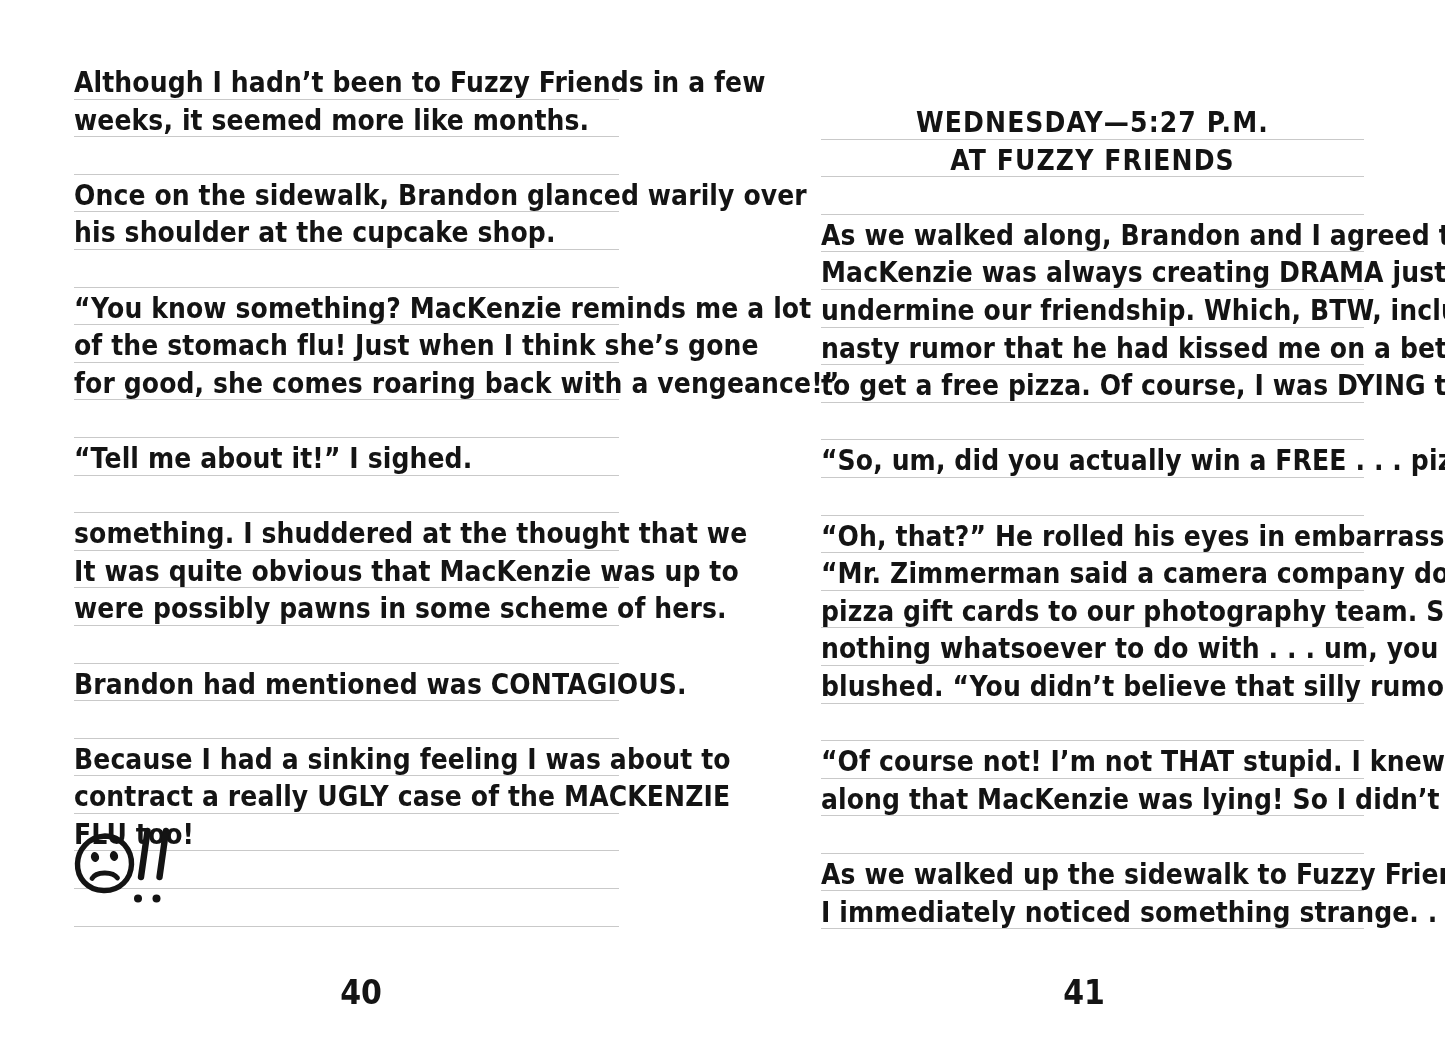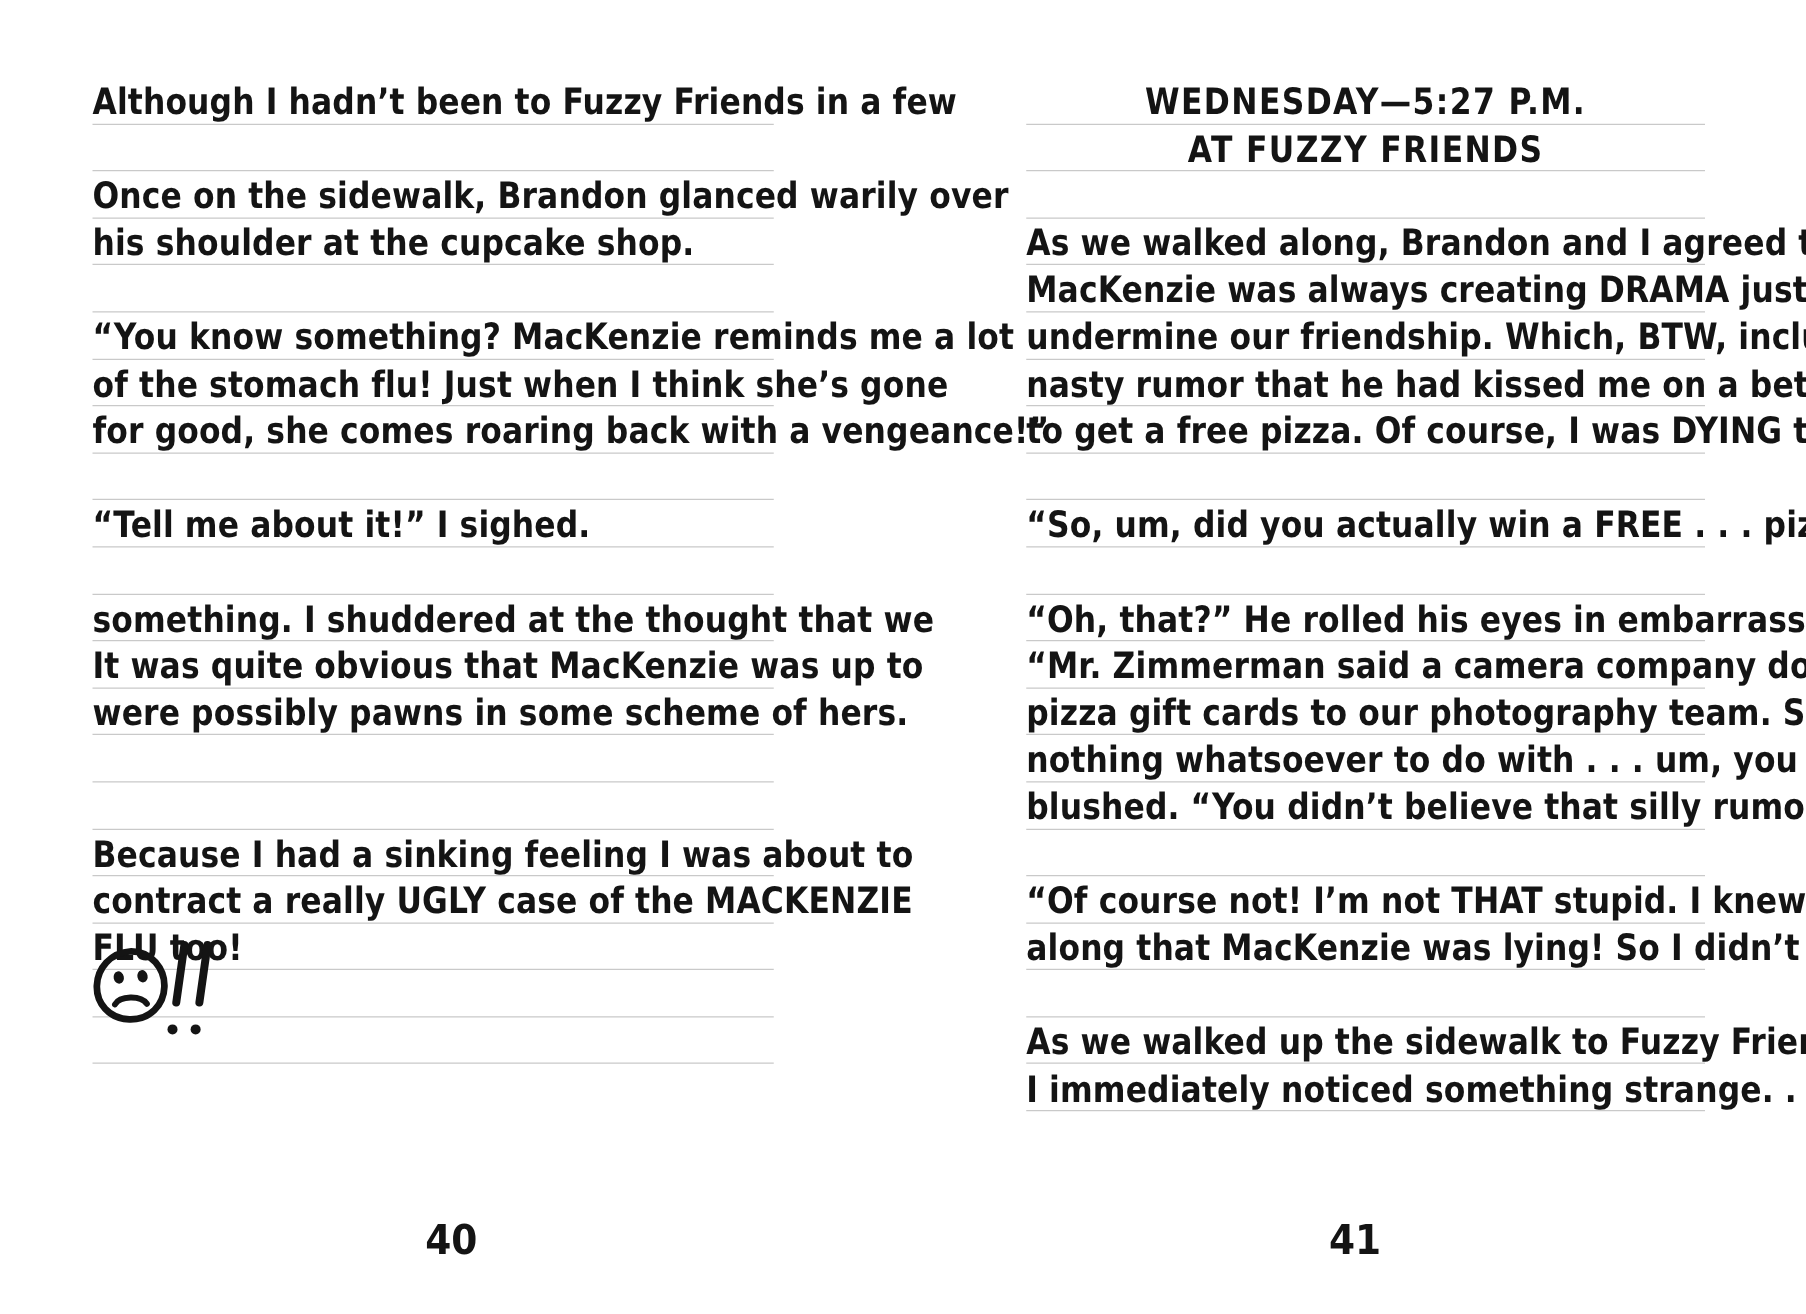--- a/index.html
+++ b/index.html
@@ -28,21 +28,21 @@
   }
   .page-left  { left: 0;   width: 722px; }
   .page-right { left: 723px; width: 722px; }
 
   
   .ruled {
     position: absolute;
     top: 62px;
   }
   .page-left  .ruled { left: 74px;  width: 545px; text-align: center; }
-  .page-right .ruled { left: 98px;  width: 543px; }
+  .page-right .ruled { left: 98px;  width: 543px; margin-top: 40px; }
 
   .line {
     position: relative;
     height: 37.6px;
     border-bottom: 1.6px solid #c9c9c9;
     box-sizing: border-box;
   }
 
   
   .line .txt {
@@ -94,20 +94,23 @@
 </head>
 <body>
 
 <div class="spread">
 
   <div class="page page-left">
     <div class="ruled" id="left-ruled">
         <div class="line">
           <span class="txt">Although I hadn’t been to Fuzzy Friends in a few</span>
         </div>
+        <div class="line">
+          <span class="txt">weeks, it seemed more like months.</span>
+        </div>
         <div class="line blank"></div>
         <div class="line">
           <span class="txt">Once on the sidewalk, Brandon glanced warily over</span>
         </div>
         <div class="line">
           <span class="txt">his shoulder at the cupcake shop.</span>
         </div>
         <div class="line blank"></div>
         <div class="line">
           <span class="txt">“You know something? MacKenzie reminds me a lot</span>
@@ -126,20 +129,23 @@
         <div class="line">
           <span class="txt">something. I shuddered at the thought that we</span>
         </div>
         <div class="line">
           <span class="txt">It was quite obvious that MacKenzie was up to</span>
         </div>
         <div class="line">
           <span class="txt">were possibly pawns in some scheme of hers.</span>
         </div>
         <div class="line blank"></div>
+        <div class="line">
+          <span class="txt">Brandon had mentioned was CONTAGIOUS.</span>
+        </div>
         <div class="line blank"></div>
         <div class="line">
           <span class="txt">Because I had a sinking feeling I was about to</span>
         </div>
         <div class="line">
           <span class="txt">contract a really UGLY case of the MACKENZIE</span>
         </div>
         <div class="line">
           <span class="txt">FLU too!</span>
         </div>

